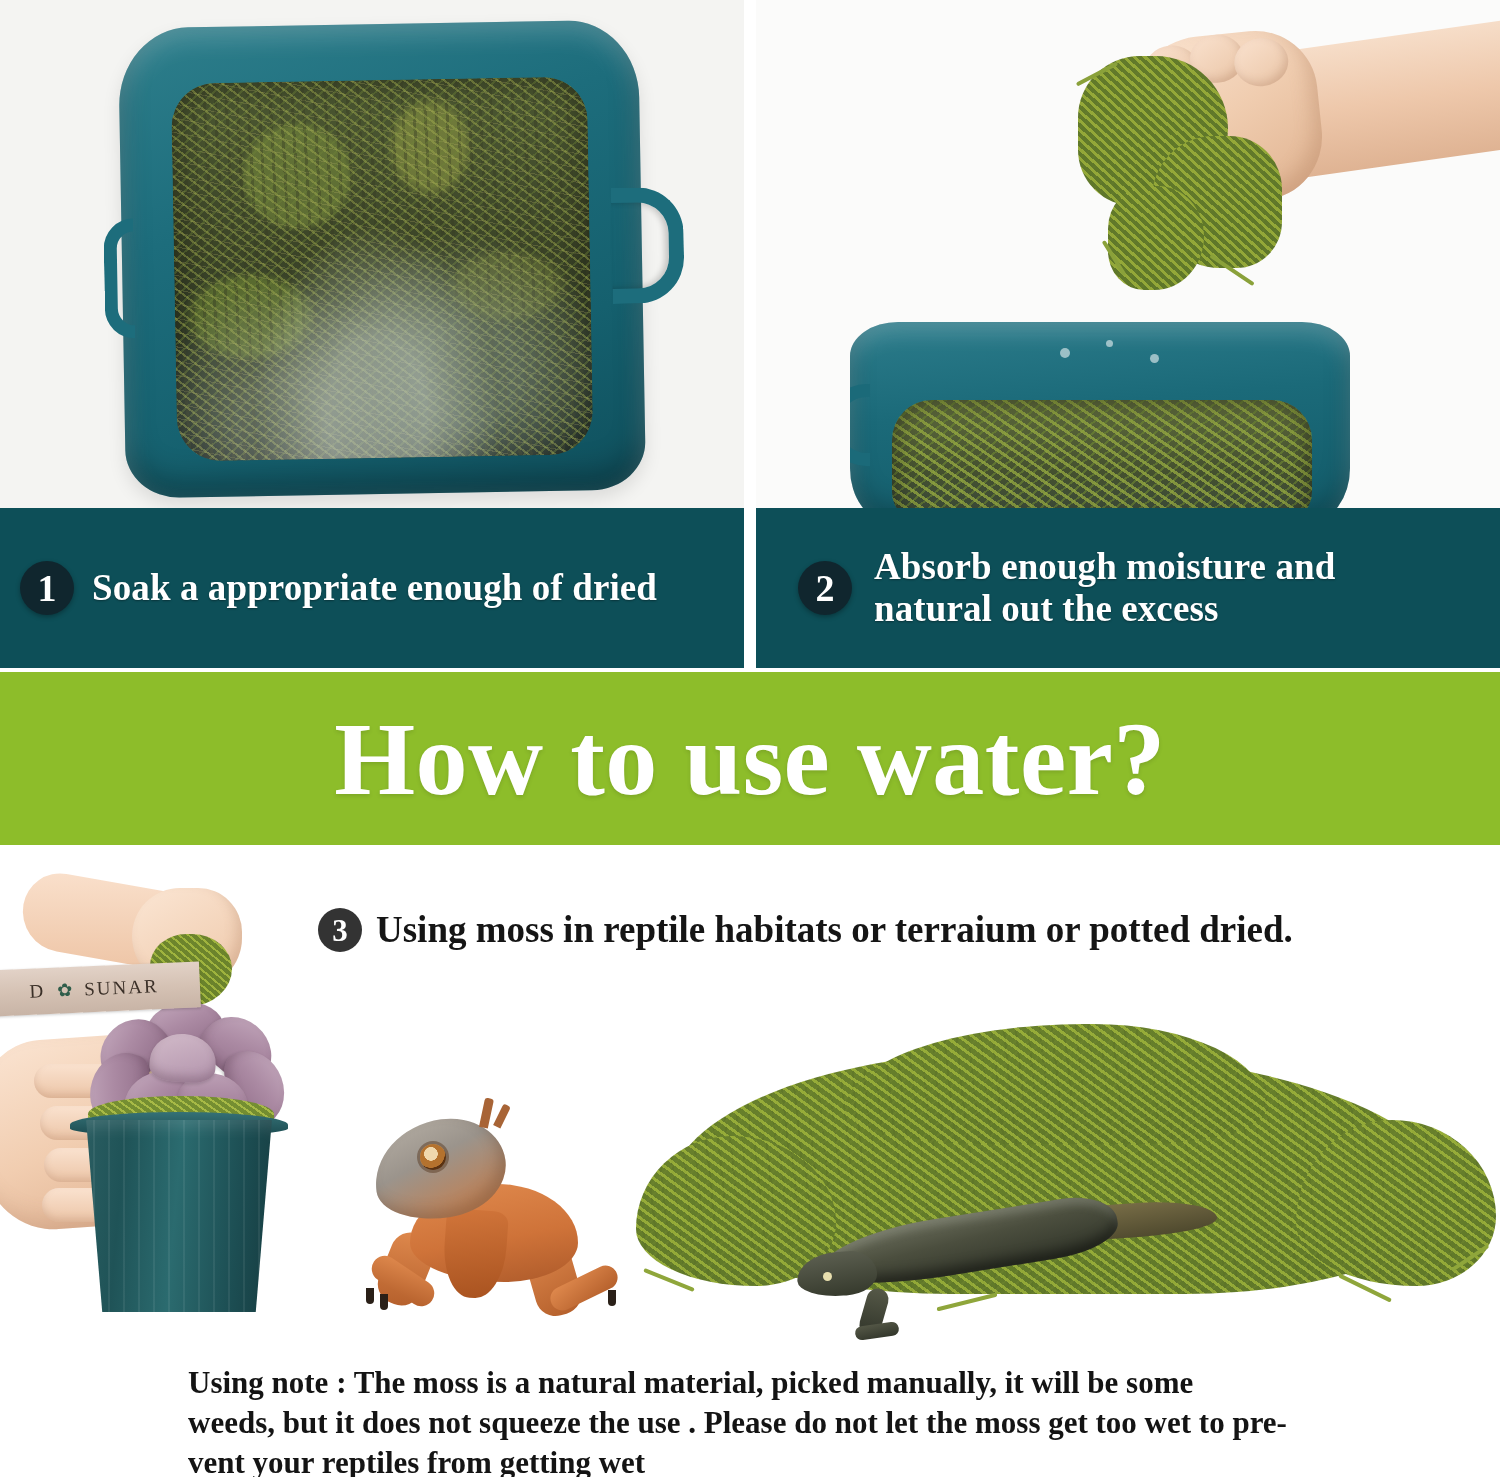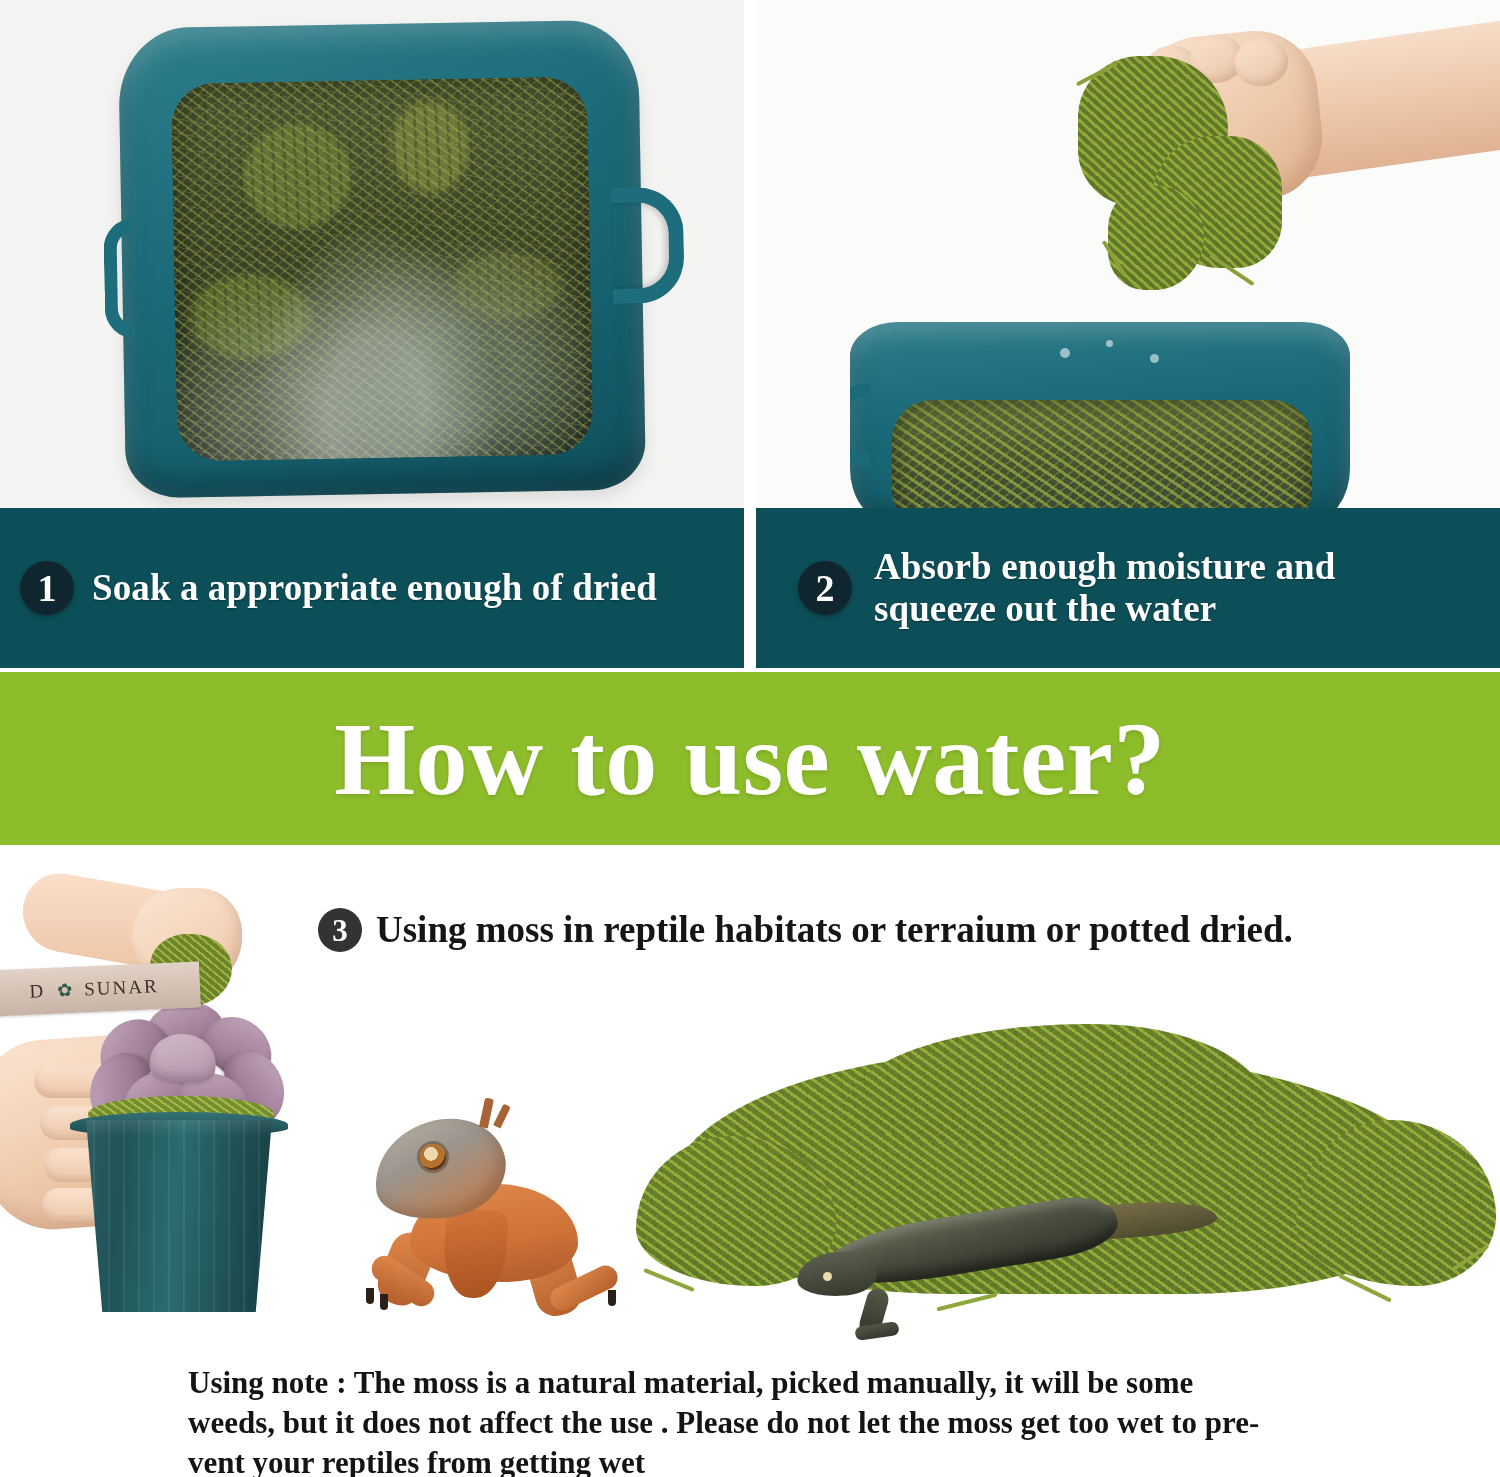--- a/index.html
+++ b/index.html
@@ -398,21 +398,21 @@
         <span>Soak a appropriate enough of dried</span><br>
       </div>
     </div>
 
     <div class="step-gap"></div>
 
     <div class="step-band two">
       <div class="step-badge">2</div>
       <div class="step-text">
         <span>Absorb enough moisture and</span><br>
-        <span>squeeze out the water</span>
+        <span>natural out the excess</span>
       </div>
     </div>
   </div>
 
   <div class="title-bar">
     <h1>How to use water?</h1>
   </div>
 
   <div class="lower"></div>
 
@@ -496,17 +496,17 @@
     <div class="newt-tail"></div>
     <div class="newt-body"></div>
     <div class="newt-leg" style="left:68px;  top:92px;  width:22px; height:48px; transform:rotate(16deg);"></div>
     <div class="newt-leg" style="left:60px;  top:128px; width:44px; height:14px; transform:rotate(-8deg);"></div>
     <div class="newt-head"></div>
     <div class="newt-eye"></div>
   </div>
 
   <div class="note">
     <span class="ln">Using note : The moss is a natural material, picked manually, it will be some</span>
-    <span class="ln">weeds, but it does not affect the use . Please do not let the moss get too wet to pre-</span>
+    <span class="ln">weeds, but it does not squeeze the use . Please do not let the moss get too wet to pre-</span>
     <span class="ln">vent your reptiles from getting wet</span>
   </div>
 
 </div>
 
 </body></html>

